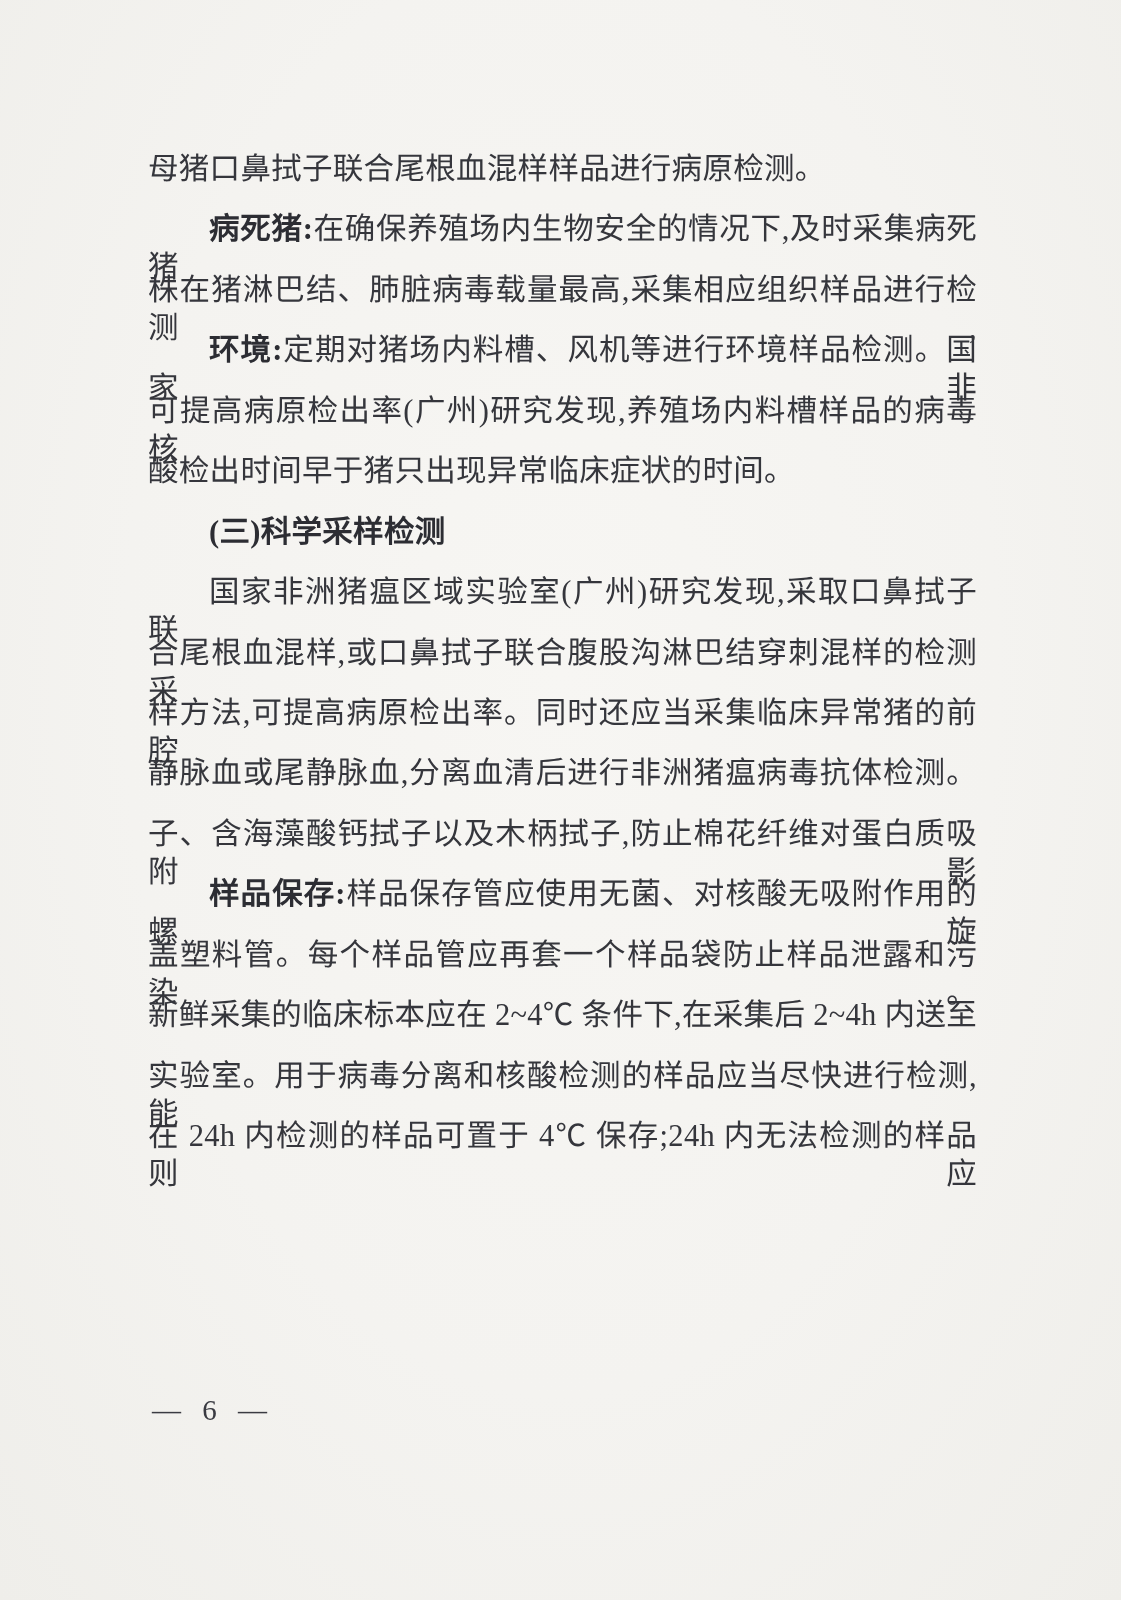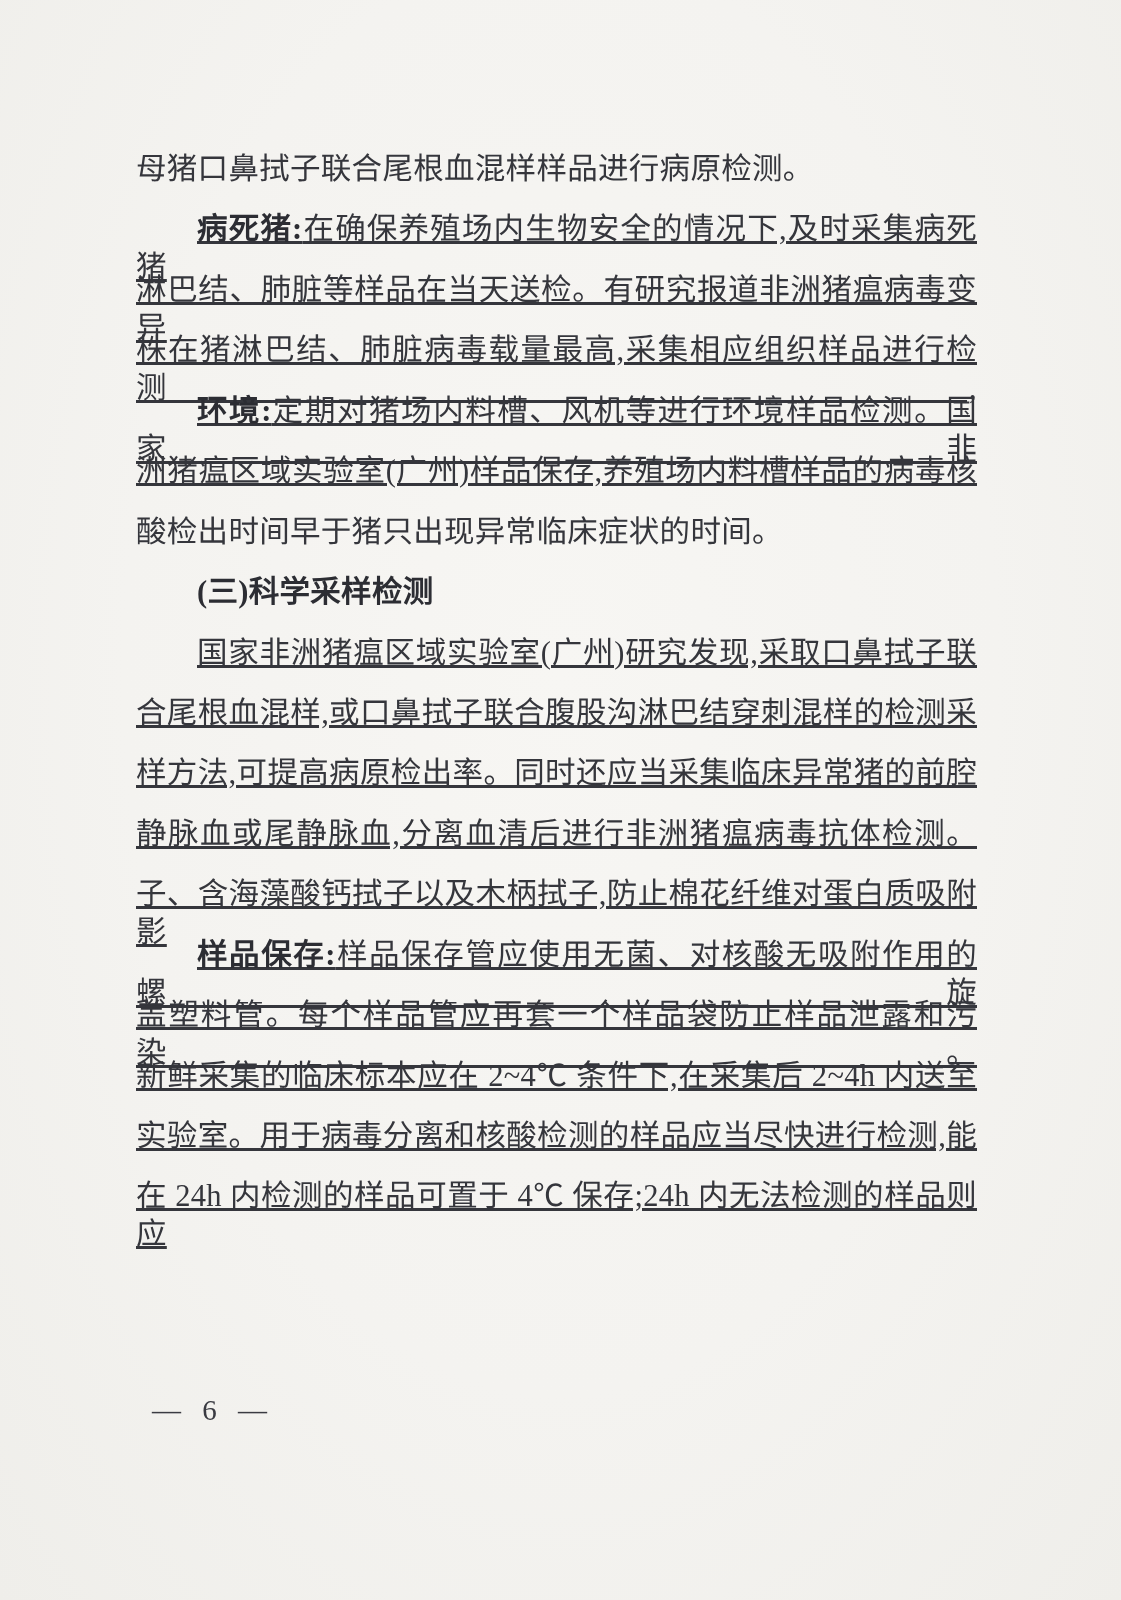--- a/index.html
+++ b/index.html
@@ -20,25 +20,25 @@
     top: 150px;
     width: 841px;
   }
   .line {
     height: 60.45px;
     font-size: 30.5px;
     line-height: 38px;
     letter-spacing: 0.3px;
     white-space: normal;
     overflow: visible;
+    margin-left: 12px;
   }
   .line.fill {
     text-align: justify;
     text-align-last: justify;
-    text-decoration: underline;
   }
   .line.indent { text-indent: 61px; }
   .runin { font-weight: 700; color: #2c2d33; }
   .heading { font-weight: 700; color: #2c2d33; }
   .footer {
     position: absolute;
     left: 152px;
     top: 1392px;
     font-size: 29px;
     line-height: 36px;
@@ -51,30 +51,29 @@
 
 <div class="page">
   <div class="textblock">
 
     <div class="line">母猪口鼻拭子联合尾根血混样样品进行病原检测。</div>
 
     <div class="line fill indent">
       <span class="runin">病死猪:</span><span>在确保养殖场内生物安全的情况下,及时采集病死猪</span>
     </div>
 
-    <div class="line fill">淋巴结、肺脏等样品在当天送检。有研究报道非洲猪瘟病毒变异</div>
 
     <div class="line fill">株在猪淋巴结、肺脏病毒载量最高,采集相应组织样品进行检测,</div>
 
 
     <div class="line fill indent">
       <span class="runin">环境:</span><span>定期对猪场内料槽、风机等进行环境样品检测。国家非</span>
     </div>
 
-    <div class="line fill">洲猪瘟区域实验室(广州)样品保存,养殖场内料槽样品的病毒核</div>
+    <div class="line fill">可提高病原检出率(广州)研究发现,养殖场内料槽样品的病毒核</div>
 
     <div class="line">酸检出时间早于猪只出现异常临床症状的时间。</div>
 
     <div class="line indent heading">(三)科学采样检测</div>
 
     <div class="line fill indent">国家非洲猪瘟区域实验室(广州)研究发现,采取口鼻拭子联</div>
 
     <div class="line fill">合尾根血混样,或口鼻拭子联合腹股沟淋巴结穿刺混样的检测采</div>
 
     <div class="line fill">样方法,可提高病原检出率。同时还应当采集临床异常猪的前腔</div>

